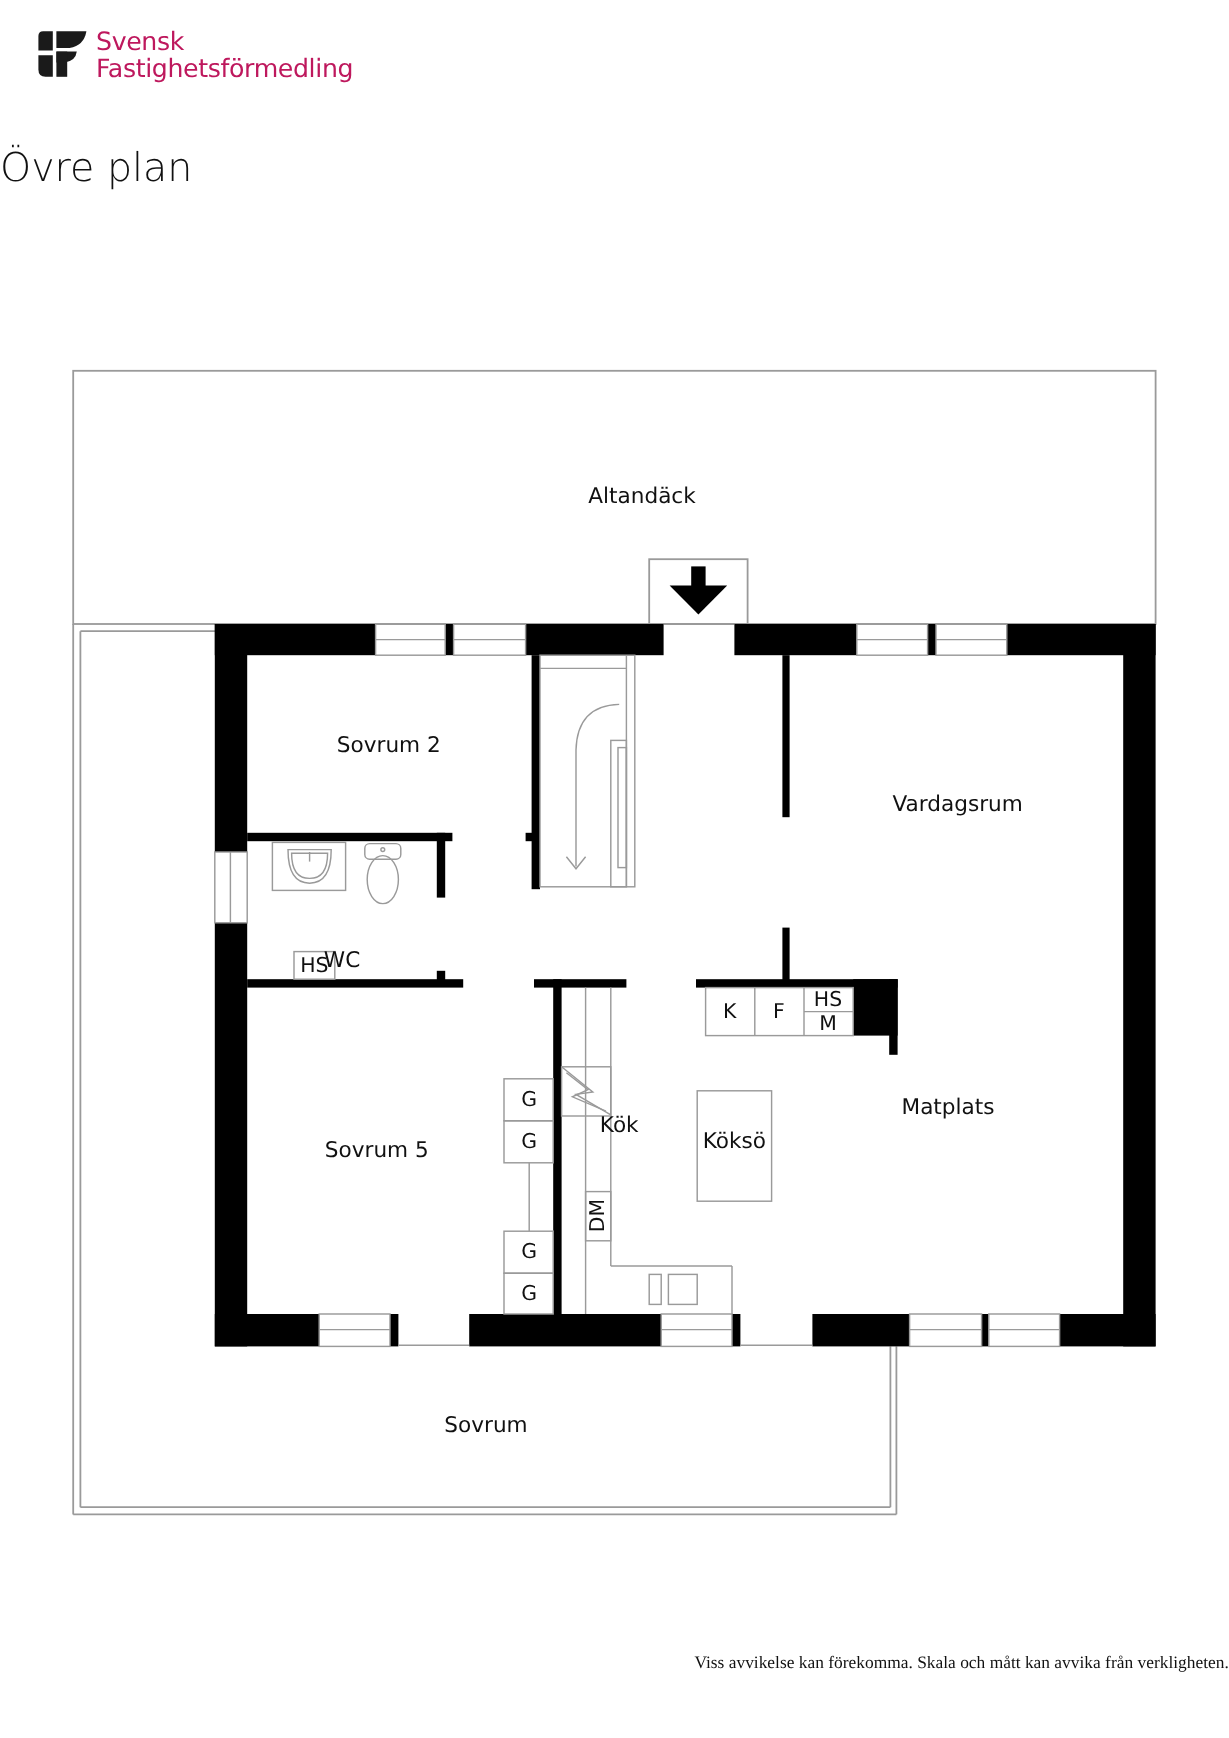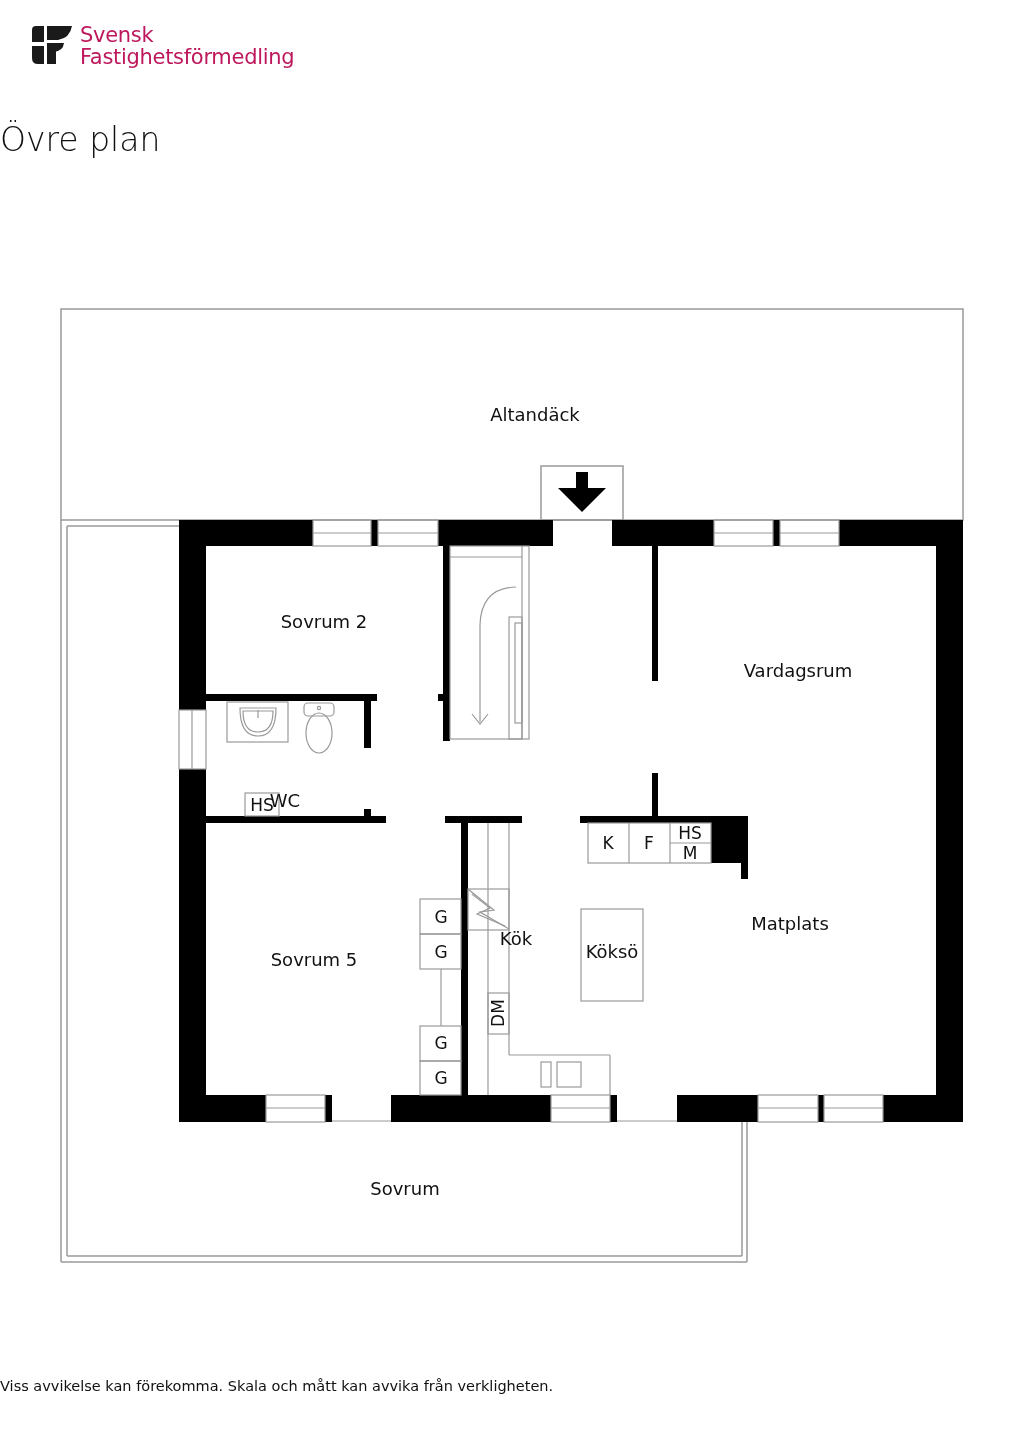--- a/index.html
+++ b/index.html
@@ -8,22 +8,22 @@
   .logo { position: absolute; left: 30px; top: 24px; display: flex; align-items: flex-start; }
   .logo-mark { width: 44px; height: 44px; }
   .logo-text { margin-left: 6px; font-size: 21px; line-height: 22px; color: #be185d;
                font-family: "DejaVu Sans", sans-serif; letter-spacing: -0.3px; }
   .title { position: absolute; left: 0; width: 1020px; top: 120px; text-align: left;
            font-size: 33px; font-weight: 300; color: #111; }
   .plan { position: absolute; left: 0; top: 0; }
   .label { position: absolute; font-size: 18px; color: #111; white-space: nowrap;
            transform: translate(-50%, -50%); }
   .label.small { font-size: 17px; }
-  .footer { position: absolute; left: 0; width: 1024px; top: 1378px; text-align: left;
-            font-size: 14.5px; color: #111; }
+  .footer { position: absolute; left: 0; width: 1024px; top: 1378px; text-align: right;
+            font-size: 14.5px; color: #111; font-family: Liberation Serif, serif; }
 </style>
 </head>
 <body>
 
 <div class="logo">
   <svg class="logo-mark" viewBox="0 0 44 44">
     <path d="M2 6 Q2 2 6 2 L14 2 L14 18 L2 18 Z" fill="#1a1a1a"></path>
     <path d="M2 22 L14 22 L14 40 L8 40 Q2 40 2 34 Z" fill="#1a1a1a"></path>
     <path d="M17 2 L42 2 Q40 14 28 16 L17 16 Z" fill="#1a1a1a"></path>
     <path d="M17 19 L34 19 Q33 27 24 28 L17 28 L17 40 L17 19 Z" fill="#1a1a1a"></path>

